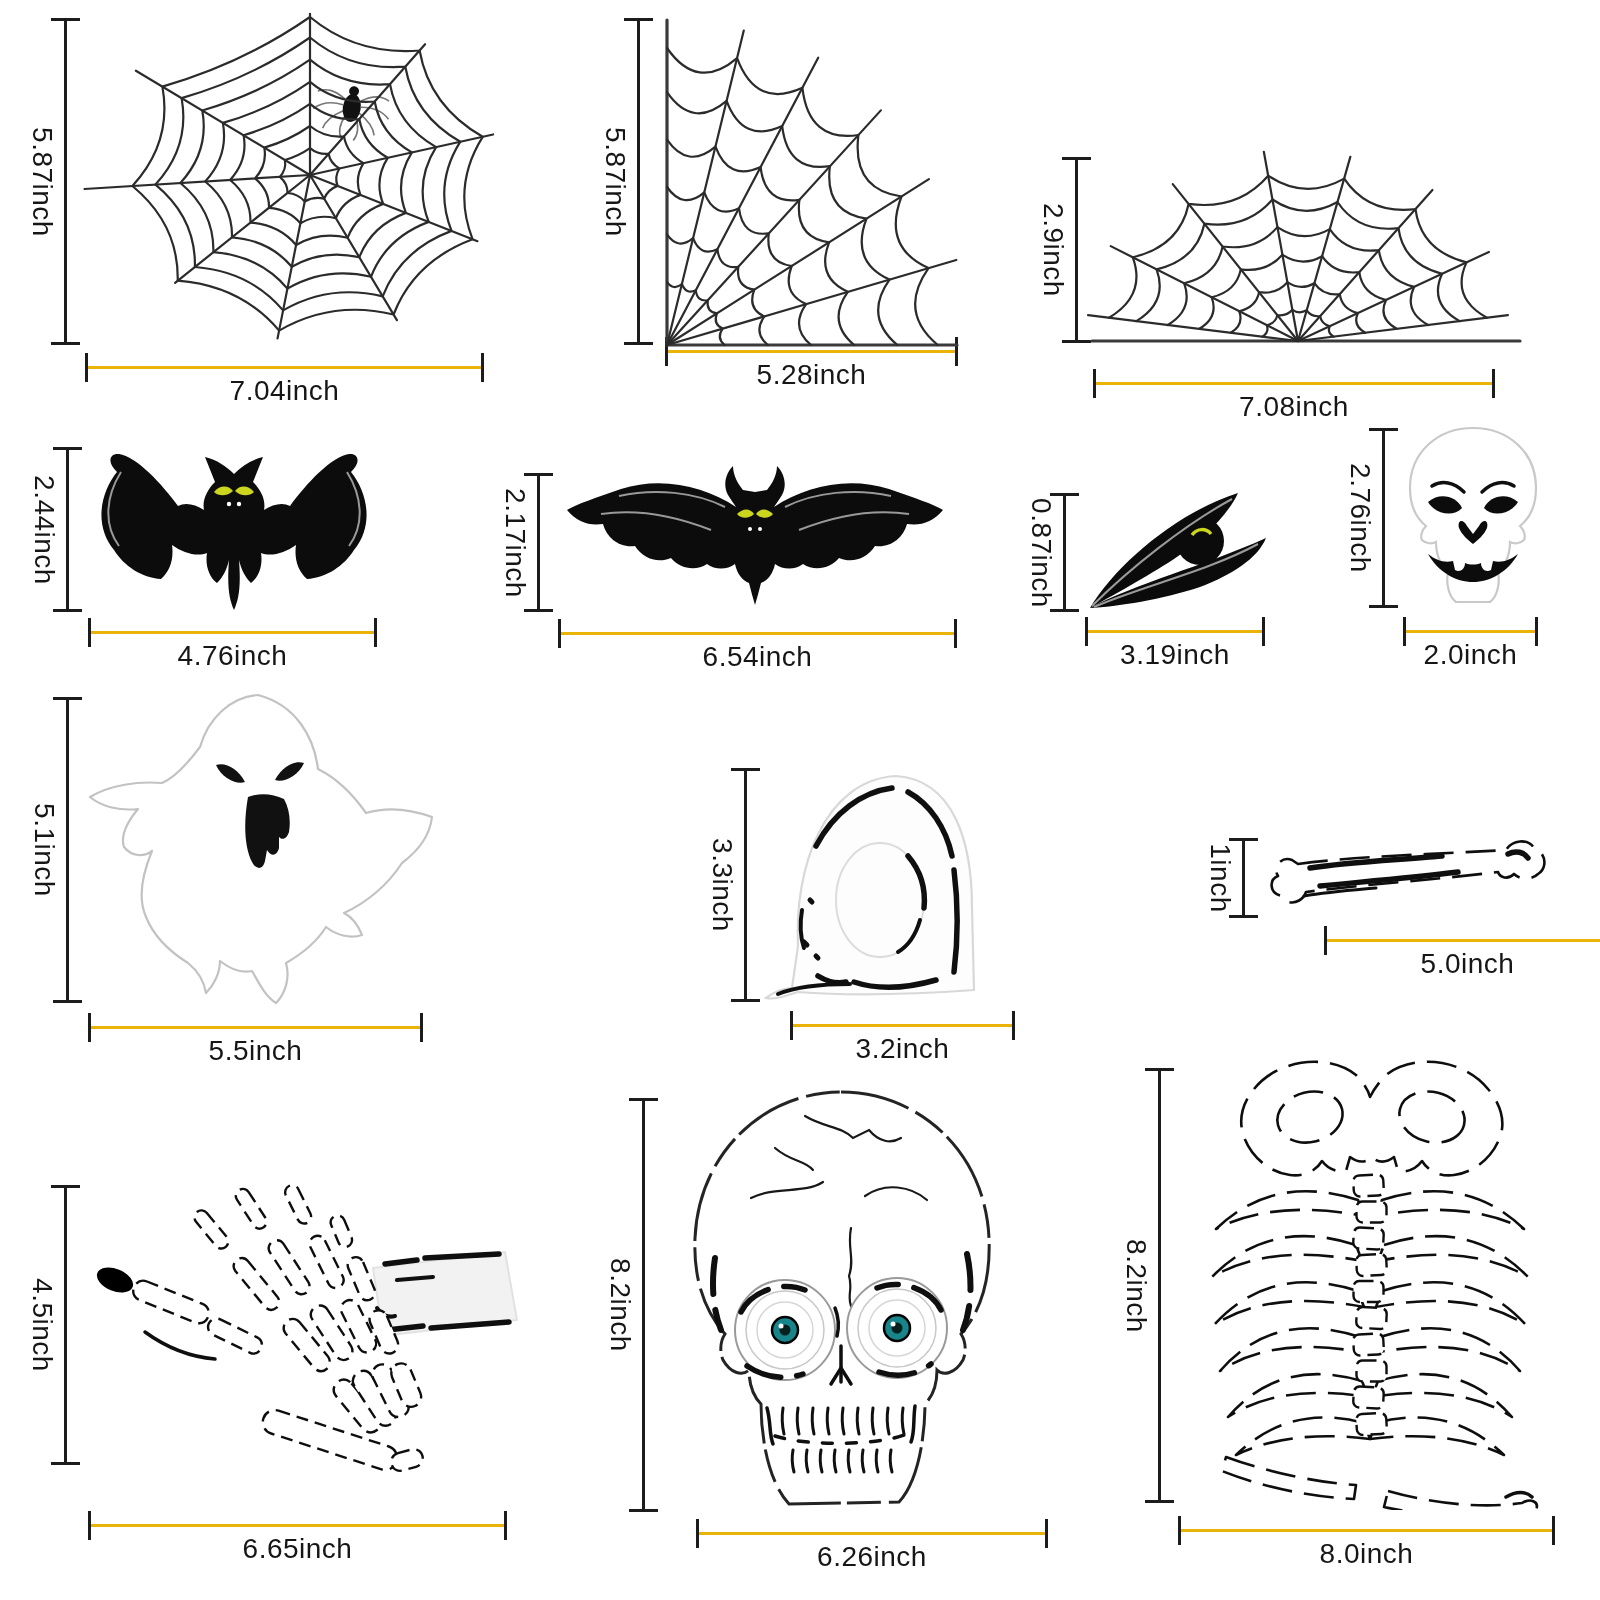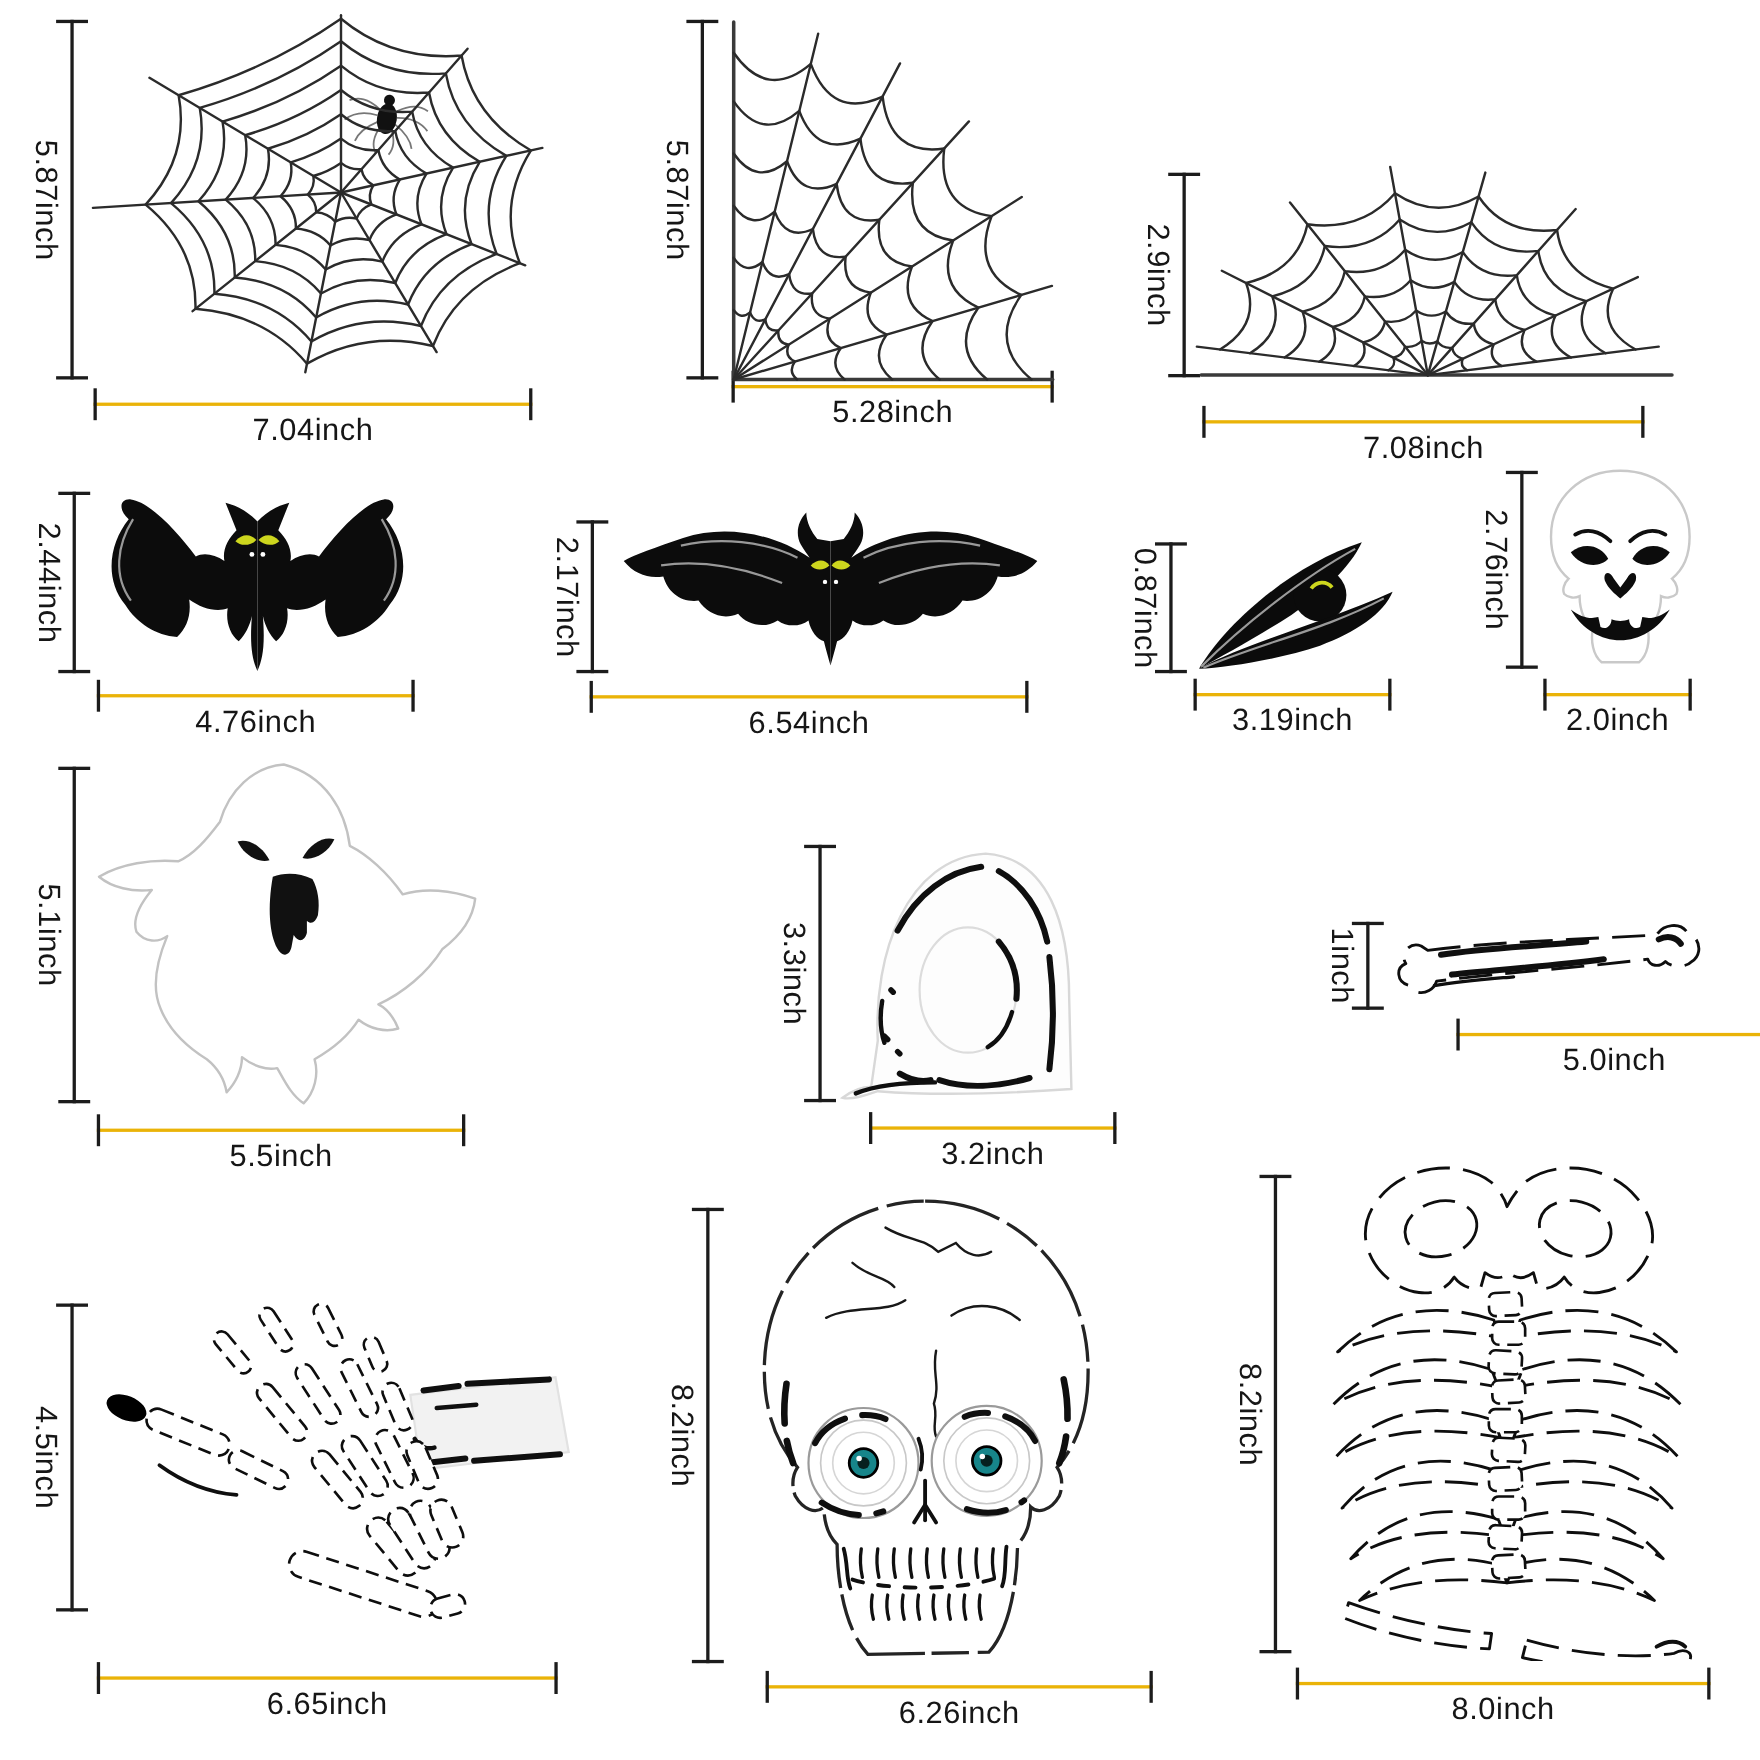--- a/index.html
+++ b/index.html
@@ -134,21 +134,21 @@
       <path d="M126,52 C132,45 140,45 145,51 C140,56 131,57 126,52 Z"></path>
       <path d="M166,52 C160,45 152,45 147,51 C152,56 161,57 166,52 Z"></path>
     </g>
     <circle cx="141" cy="64" r="2.2" fill="#fff"></circle>
       <circle cx="151" cy="64" r="2.2" fill="#fff"></circle>
   </svg>
 
   <div class="vdim" style="left:537px;top:473px;height:139px">
     <span class="vlabel">2.17inch</span>
     </div>
-  <div class="hdim" style="left:536px;top:632px;width:399px">
+  <div class="hdim" style="left:558px;top:632px;width:399px">
     <span class="hlabel">6.54inch</span>
     </div>
   <svg class="art" style="left:555px;top:462px" width="400" height="152" viewBox="0 0 400 152">
     <g fill="#0c0c0c">
       <path id="bat2half" d="M200,30 L188,28 C183,22 178,13 178,4 C170,12 168,24 173,33 C176,38 179,42 181,45 C150,24 106,14 66,27 C40,36 22,42 12,48 C22,60 34,64 48,62 C52,76 64,86 80,84 C88,96 102,102 116,96 C124,106 140,110 152,102 C160,108 172,108 180,102 C182,112 188,119 194,121 C196,129 198,136 200,143 Z"></path>
       <use href="#bat2half" transform="translate(400,0) scale(-1,1)"></use>
     </g>
     <path class="batline" d="M64,34 C100,26 140,30 170,45"></path>
     <path class="batline" d="M336,34 C300,26 260,30 230,45"></path>
     <path class="batline" d="M46,52 C80,47 118,53 156,68"></path>

